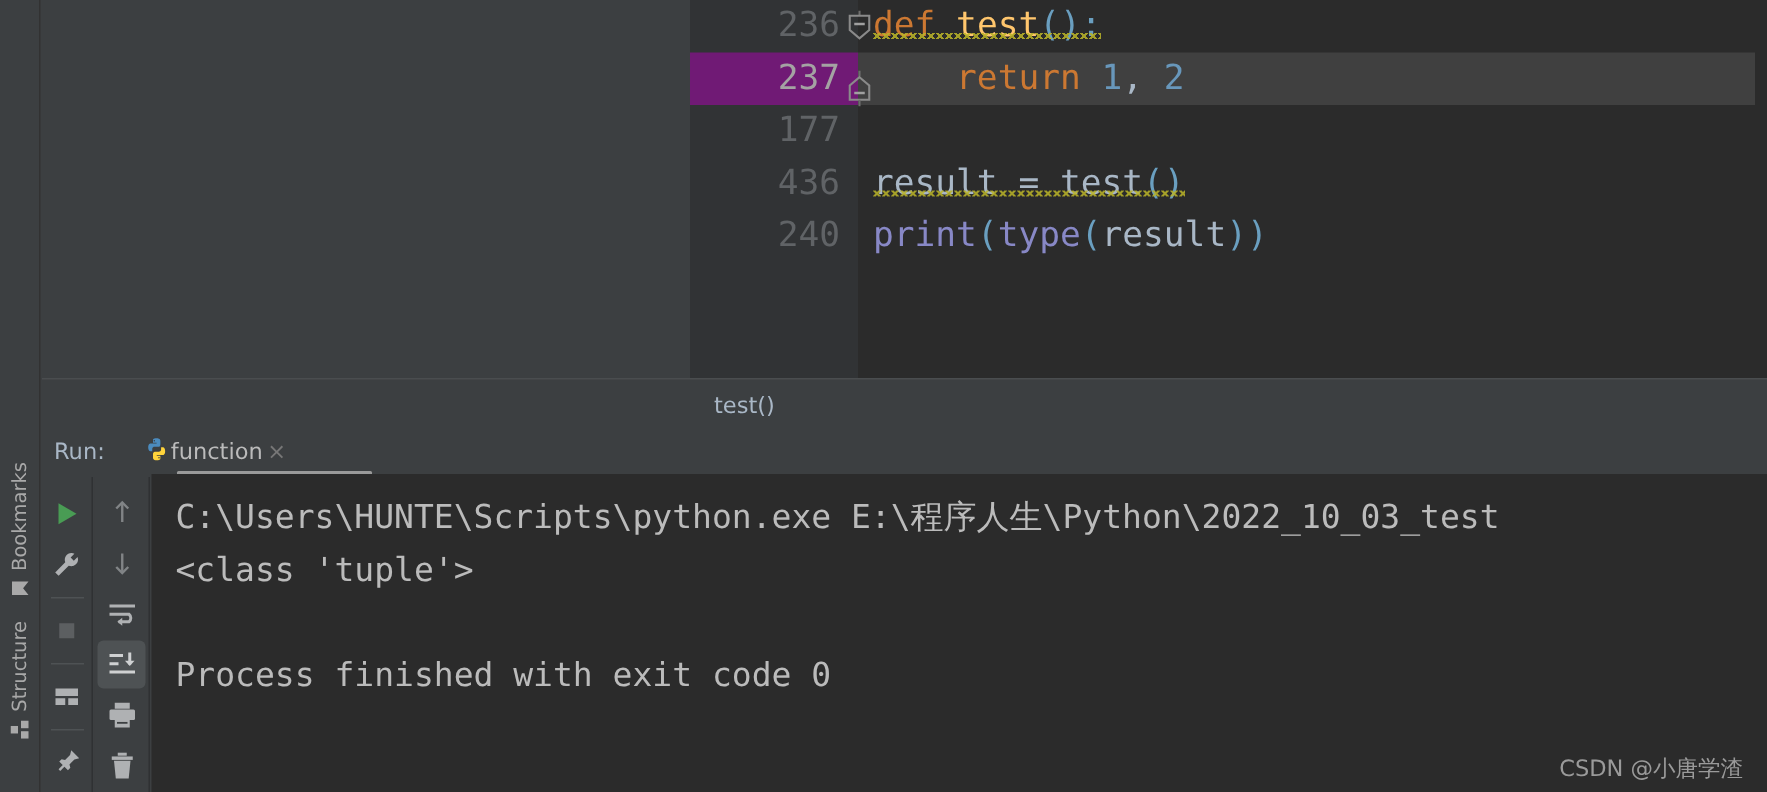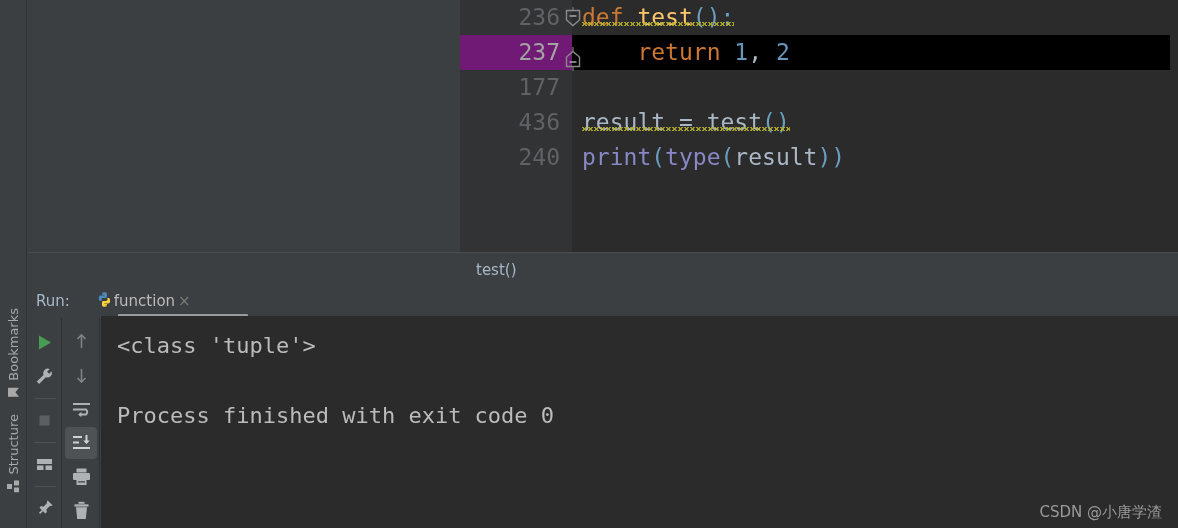--- a/index.html
+++ b/index.html
@@ -53,21 +53,21 @@
   .lineno {
     position: absolute; right: 0; top: 0; width: 100px;
     text-align: right; padding-right: 12px;
     font-family: "DejaVu Sans Mono", monospace; font-size: 23px;
     color: #606366; height: 35px; line-height: 35px;
   }
   .lineno.current { color: #a4a3a3; }
   .gline { position: relative; height: 35px; }
   .gline.current { background: #701a75; }
   .cline { position: relative; height: 35px; padding-left: 10px; }
-  .cline.current { background: #000000; }
+  .cline.current { background: #404040; }
 
   
   .kw   { color: #cc7832; }
   .fn   { color: #ffc66d; }
   .num  { color: #6897bb; }
   .punc { color: #6a9fc0; }
   .ident{ color: #a9b7c6; }
   .builtin { color: #8888c6; }
   .op { color: #a9b7c6; }
 
@@ -369,20 +369,21 @@
         <svg width="21" height="21" viewBox="0 0 21 21">
           <rect x="7.5" y="1.8" width="6" height="2" fill="#afb1b3"></rect>
           <rect x="3.5" y="4.3" width="14" height="2.3" fill="#afb1b3"></rect>
           <path d="M5 7.2 H16 L14.8 19 H6.2 Z" fill="#afb1b3"></path>
         </svg>
       </div>
     </div>
 
     <div class="console">
       <div id="console-lines">
+          <div class="cout">C:\Users\HUNTE\Scripts\python.exe E:\程序人生\Python\2022_10_03_test</div>
           <div class="cout">&lt;class 'tuple'&gt;</div>
           <div class="cout blank">&nbsp;</div>
           <div class="cout">Process finished with exit code 0</div>
         </div>
     </div>
 
     <div class="watermark">CSDN @小唐学渣</div>
   </div>
 </div>
 

